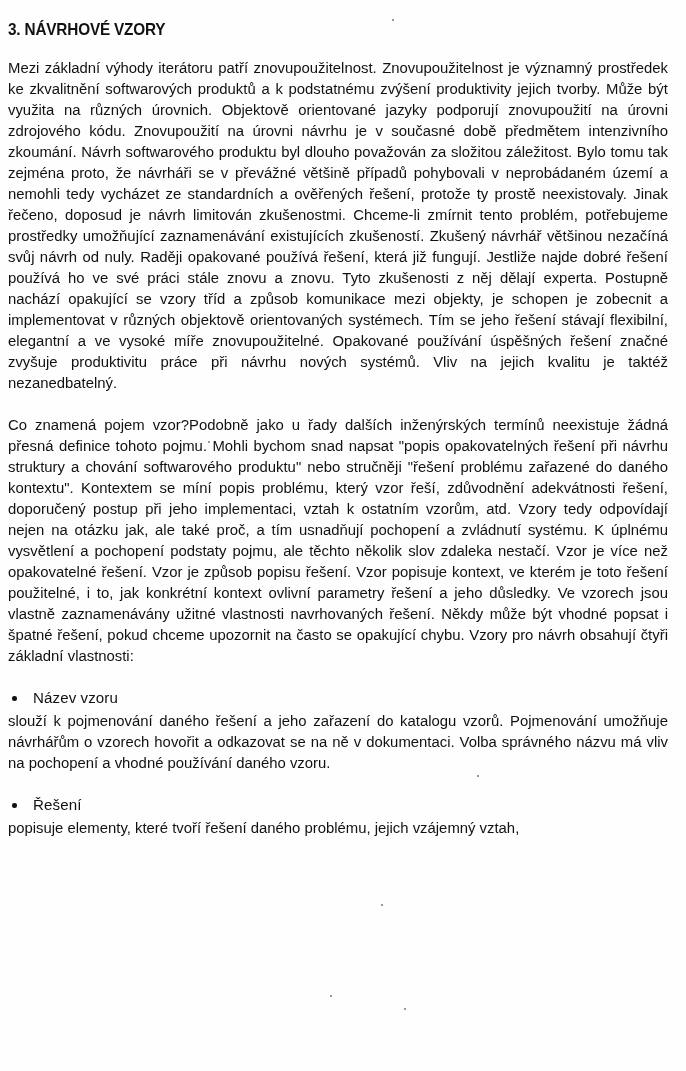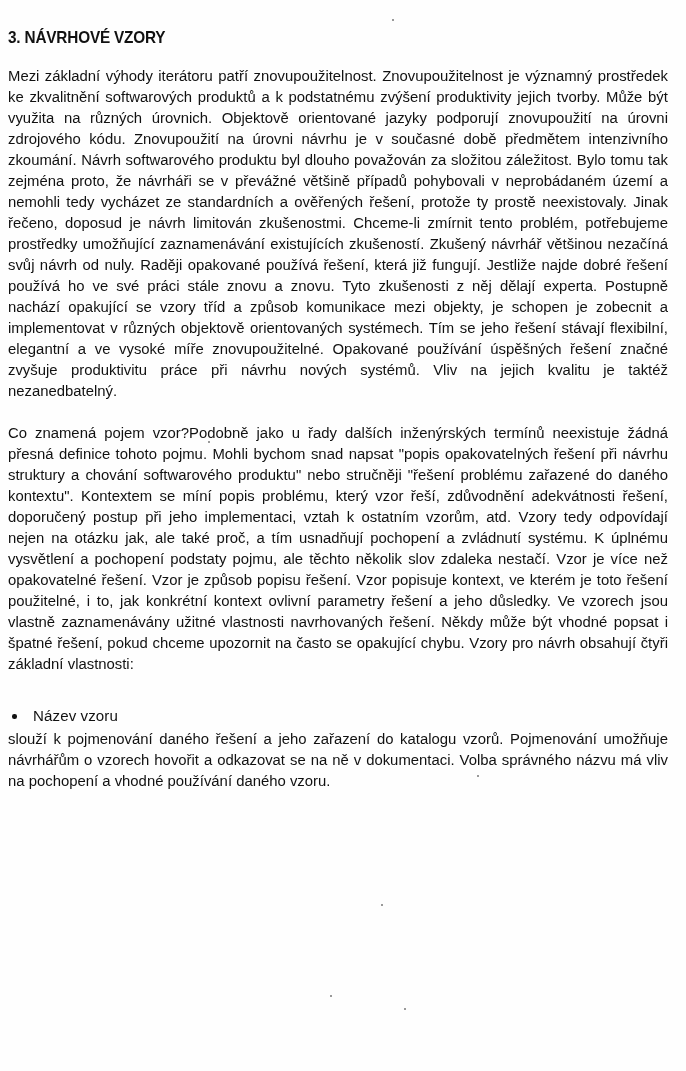--- a/index.html
+++ b/index.html
@@ -22,21 +22,21 @@
   #page {
     position: absolute;
     inset: 0;
     background: #fefefe;
     padding: 0;
   }
 
   #content {
     position: absolute;
     left: 8px;
-    top: 16px;
+    top: 8px;
     width: 670px;
   }
 
   
   .doc-heading {
     font-family: "Liberation Sans", sans-serif;
     font-size: 16.5px;
     font-weight: bold;
     letter-spacing: -0.2px;
     line-height: 20px;
@@ -62,21 +62,21 @@
   .para.first-body {
     margin-top: 18px;
   }
 
   .para.second-body {
     margin-top: 21px;
   }
 
   
   .bullet-block {
-    margin-top: 31px;
+    margin-top: 21px;
   }
 
   .bullet-line {
     display: flex;
     align-items: baseline;
     font-size: 15.1px;
     line-height: 21px;
     margin: 0 0 1px 0;
   }
 
@@ -149,20 +149,27 @@
 
     <div class="bullet-block">
       <div class="bullet-line">
         <span class="bullet-dot"></span>
         <span class="bullet-label">Název vzoru</span>
       </div>
       <p class="bullet-body">slouží  k   pojmenování  daného řešení a jeho zařazení do katalogu vzorů. Pojmenování umožňuje návrhářům o  vzorech hovořit a odkazovat se na ně v dokumentaci. Volba správného názvu má vliv na pochopení a vhodné používání daného vzoru.</p>
     </div>
 
 
+    <div class="bullet-block">
+      <div class="bullet-line">
+        <span class="bullet-dot"></span>
+        <span class="bullet-label">Řešení</span>
+      </div>
+      <p class="bullet-body clipped">popisuje elementy, které tvoří řešení daného problému, jejich vzájemný vztah,</p>
+    </div>
 
   </div>
 
   <span class="speckle" style="left:392px; top:19px;"></span>
   <span class="speckle" style="left:208px; top:441px;"></span>
   <span class="speckle" style="left:477px; top:775px;"></span>
   <span class="speckle" style="left:381px; top:904px;"></span>
   <span class="speckle" style="left:330px; top:995px;"></span>
   <span class="speckle" style="left:404px; top:1008px;"></span>
 

